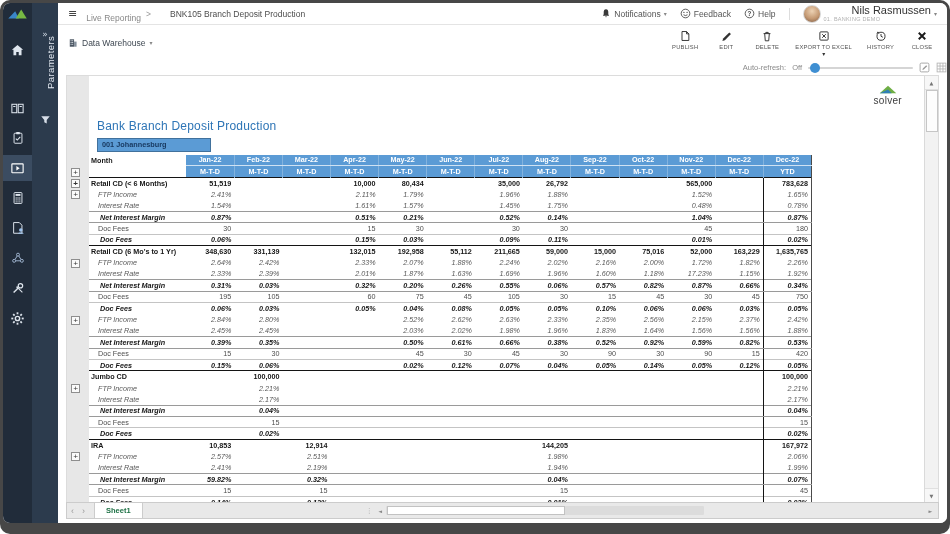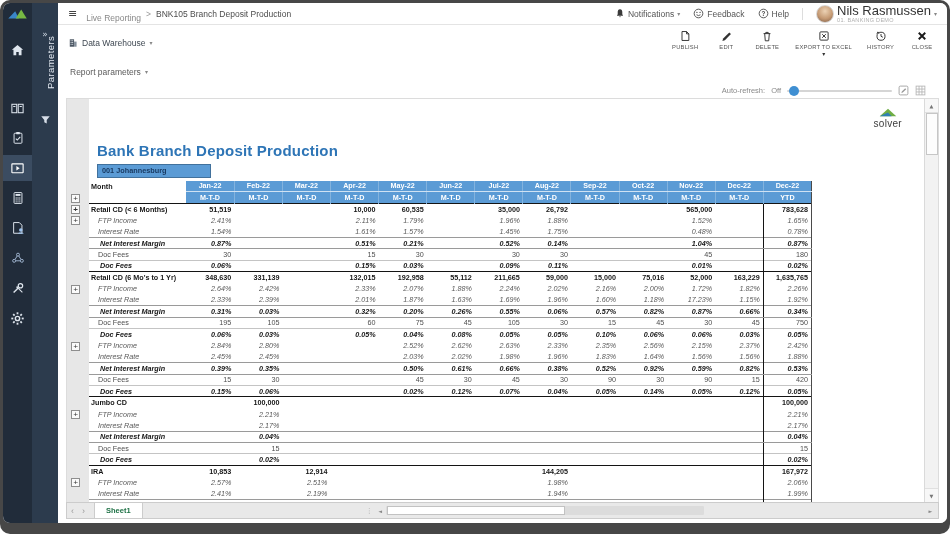--- a/index.html
+++ b/index.html
@@ -19,47 +19,47 @@
   .pstrip .vlabel{position:absolute;top:86px;left:13px;transform:rotate(-90deg);transform-origin:0 0;font-size:9.5px;color:#e3e9f1;white-space:nowrap;letter-spacing:.4px;}
   .pstrip .funnel{position:absolute;top:112px;left:0;width:100%;display:flex;justify-content:center;}
 
   
   .main{flex:1;display:flex;flex-direction:column;background:#fff;min-width:0;}
 
   .topbar{height:21px;border-bottom:1px solid #e4e4e4;display:flex;align-items:center;padding:0 10px;font-size:8.5px;color:#777;flex:none;}
   .hamb{font-size:11px;color:#444;margin-right:9px;cursor:pointer;font-family:"DejaVu Sans",sans-serif;}
   .bc-sec{color:#888;cursor:pointer;margin-top:8px;}
   .bc-sep{margin:0 5px;color:#999;}
-  .bc-page{color:#4d4d4d;}
+  .bc-page{color:#4d4d4d;margin-left:14px;}
   .tb-right{margin-left:auto;display:flex;align-items:center;gap:13px;}
   .tb-item{display:flex;align-items:center;gap:3px;color:#555;cursor:pointer;}
   .tb-chev{font-size:6px;color:#888;font-family:"DejaVu Sans",sans-serif;}
   .tb-div{width:1px;height:12px;background:#ddd;}
   .avatar{width:16px;height:16px;border-radius:50%;background:radial-gradient(circle at 50% 32%,#ecd2b4 0%,#c59a74 55%,#7e5c44 100%);border:1px solid #d7d7d7;flex:none;}
   .user-t{line-height:1;}
-  .user-n{font-size:13px;color:#333;}
+  .user-n{font-size:11px;color:#333;margin-left:28px;}
   .user-r{font-size:5.5px;color:#b0b0b0;margin-top:1.5px;letter-spacing:.3px;text-transform:uppercase;}
 
   .toolbar{height:35px;display:flex;align-items:center;padding:0 10px;flex:none;}
   .ds{display:flex;align-items:center;gap:4px;font-size:8.5px;color:#3f4852;font-weight:normal;cursor:pointer;}
   .actions{margin-left:auto;display:flex;gap:15px;align-items:flex-start;padding-right:2px;}
   .act{display:flex;flex-direction:column;align-items:center;gap:2px;cursor:pointer;min-width:26px;}
   .act-lbl{font-size:5.8px;color:#555;letter-spacing:.2px;white-space:nowrap;}
   .act-chev{font-size:6px;color:#333;line-height:3px;font-family:"DejaVu Sans",sans-serif;}
 
   .params-row{height:23px;display:flex;align-items:center;padding-left:12px;font-size:8.5px;color:#5a5a5a;flex:none;cursor:pointer;gap:4px;}
 
-  .refresh-row{height:15px;display:flex;align-items:center;justify-content:flex-end;gap:6px;padding-right:21px;font-size:7.5px;color:#8a8a8a;flex:none;}
+  .refresh-row{height:15px;display:flex;align-items:center;justify-content:flex-end;gap:6px;padding-right:0;font-size:7.5px;color:#8a8a8a;flex:none;}
   .slider{position:relative;width:105px;height:2px;background:#d5d5d5;border-radius:2px;}
   .slider .knob{position:absolute;left:2px;top:-4px;width:10px;height:10px;border-radius:50%;background:#3f8fd2;cursor:pointer;}
 
   
   .report-wrap{flex:1;margin:0 8px;position:relative;background:linear-gradient(90deg,#e7e7e7 22px,#ffffff 22px);border:1px solid #dcdcdc;border-bottom:none;overflow:hidden;}
   .sheet-head{position:relative;margin:6px 0 3px 30px;}
-  .rtitle{font-size:15px;font-weight:bold;color:#2e75b6;letter-spacing:.2px;margin-top:43px;}
+  .rtitle{font-size:12px;font-weight:normal;color:#2e75b6;letter-spacing:.2px;margin-top:43px;}
   .entity{display:inline-block;margin-top:2px;width:104px;background:#5b9bd5;border:1px solid #41719c;color:#17375e;font-size:7.3px;font-weight:bold;padding:1.5px 4px;}
   .brand{position:absolute;top:8px;right:36px;text-align:center;line-height:1;}
   .brand-txt{font-size:10px;color:#3d3d3d;letter-spacing:.3px;margin-top:1px;}
 
   table.grid{border-collapse:collapse;table-layout:fixed;width:745px;font-size:7.2px;color:#404040;}
   .grid td{height:11.4px;padding:0 3px 0 0;text-align:right;white-space:nowrap;overflow:hidden;box-sizing:border-box;}
   .grid td.gut{padding:0;background:transparent;}
   .grid td.lbl{text-align:left;padding-left:2px;}
   .grid td.month-l{font-weight:bold;color:#1a1a1a;}
   .grid .mh{background:#5b9bd5;color:#fff;font-weight:bold;text-align:center;border-right:1px solid #83b3de;padding:0;}
@@ -339,24 +339,20 @@
           <span>
                 <svg width="12" height="12" viewBox="0 0 14 14">
                   <path d="M3.2 3.2 L10.8 10.8 M10.8 3.2 L3.2 10.8" stroke="#1a1a1a" stroke-width="2.2"></path>
                 </svg>
               </span>
           <span class="act-lbl">CLOSE</span>
         </span>
       </div>
     </div>
 
-    <div class="params-row">
-      <span>Report parameters</span>
-      <span class="tb-chev">▾</span>
-    </div>
 
     <div class="refresh-row">
       <span>Auto-refresh:</span>
       <span>Off</span>
       <span class="slider">
             <span class="knob"></span>
           </span>
       <span>
             <svg width="11" height="11" viewBox="0 0 13 13">
               <rect x="1.3" y="1.3" width="10.4" height="10.4" rx="1.5" fill="none" stroke="#9a9a9a" stroke-width="1"></rect>
@@ -441,21 +437,21 @@
               </tr>
               <tr class="g">
                 <td class="gut">
                   <div class="plus">+</div>
                 </td>
                 <td class="lbl l-g">Retail CD (&lt; 6 Months)</td>
                 <td class="d">51,519</td>
                 <td class="d"></td>
                 <td class="d"></td>
                 <td class="d">10,000</td>
-                <td class="d">60,535</td>
+                <td class="d">80,434</td>
                 <td class="d"></td>
                 <td class="d">35,000</td>
                 <td class="d">26,792</td>
                 <td class="d"></td>
                 <td class="d"></td>
                 <td class="d">565,000</td>
                 <td class="d"></td>
                 <td class="d ytd">783,628</td>
               </tr>
               <tr class="pct">

